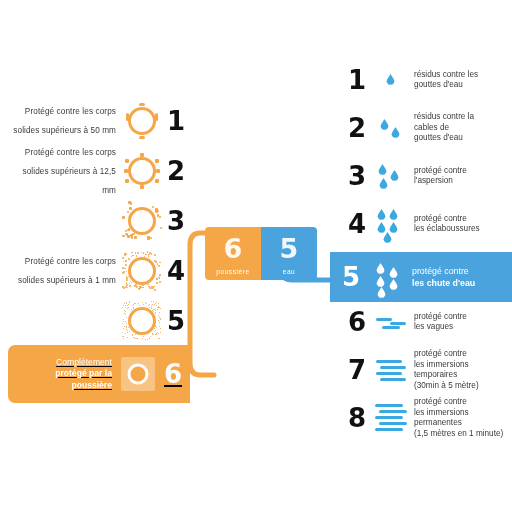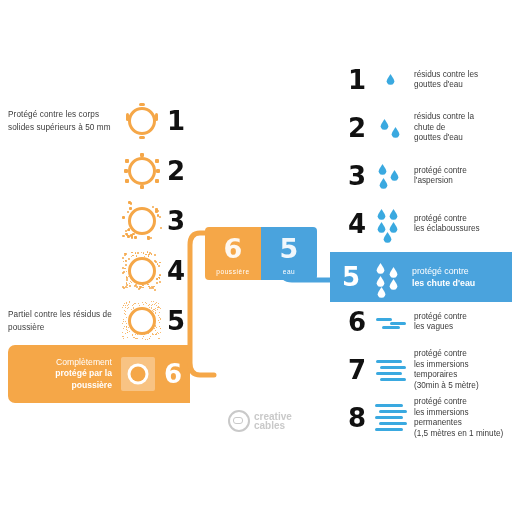--- a/index.html
+++ b/index.html
@@ -7,21 +7,21 @@
     width:512px;height:512px;background:#ffffff;
     font-family:"Liberation Sans", sans-serif;
     overflow:hidden;position:relative;
   }
   .stage{position:absolute;inset:0;}
 
   
   .left-col{position:absolute;left:0;top:96px;width:190px;}
   .lrow{position:relative;height:50px;display:flex;align-items:center;justify-content:flex-end;}
   .ltext{
-    font-size:8.2px;line-height:13px;color:#3b3b3b;text-align:left;
+    font-size:8.2px;line-height:19px;color:#3b3b3b;text-align:right;
     width:108px;padding-right:6px;letter-spacing:.1px;
   }
   .licon{width:40px;height:40px;position:relative;flex:0 0 40px;}
   .lnum{
     width:28px;text-align:center;font-size:26px;font-weight:bold;color:#111;
     font-family:"DejaVu Sans", sans-serif;line-height:1;
   }
 
   
   .ring{
@@ -29,21 +29,21 @@
     border-radius:50%;border:3px solid #f5a748;background:transparent;
   }
   .r1{width:22px;height:22px;}
   .dust{position:absolute;inset:0;}
   .dust i{position:absolute;background:#f5a748;display:block;border-radius:1px;}
 
   
   .dust-highlight{
     position:absolute;left:8px;top:345px;width:182px;height:58px;
     background:#f5a748;border-radius:7px 0 0 7px;
-    display:flex;align-items:center;
+    display:flex;align-items:center;text-decoration:underline;
   }
   .dh-text{
     width:104px;text-align:right;color:#ffffff;font-size:8.6px;line-height:11.5px;
     padding-right:6px;
   }
   .dh-text b{font-weight:bold;}
   .dh-icon{width:40px;height:40px;position:relative;flex:0 0 40px;}
   .dh-icon .solid{
     position:absolute;left:50%;top:50%;transform:translate(-50%,-50%);
     width:34px;height:34px;background:#f8c383;border-radius:2px;
@@ -133,20 +133,21 @@
           <i style="left:4px;top:12px;width:3px;height:8px;border-radius:2px;"></i>
           <i style="left:33px;top:12px;width:3px;height:8px;border-radius:2px;"></i>
           <i style="left:17px;top:2px;width:6px;height:3px;border-radius:2px;"></i>
           <i style="left:17px;top:35px;width:6px;height:3px;border-radius:2px;"></i>
         </div>
       </div>
       <div class="lnum">1</div>
     </div>
 
     <div class="lrow">
+      <div class="ltext">Protégé contre les corps solides supérieurs à 12,5 mm</div>
       <div class="licon">
         <div class="ring r1"></div>
         <div class="dust">
           <i style="left:3px;top:8px;width:4px;height:4px;"></i>
           <i style="left:3px;top:28px;width:4px;height:4px;"></i>
           <i style="left:33px;top:8px;width:4px;height:4px;"></i>
           <i style="left:33px;top:28px;width:4px;height:4px;"></i>
           <i style="left:18px;top:2px;width:4px;height:4px;"></i>
           <i style="left:18px;top:34px;width:4px;height:4px;"></i>
           <i style="left:2px;top:18px;width:4px;height:4px;"></i>
@@ -186,20 +187,21 @@
             <i style="left: 5.8px; top: 27.1px; width: 2.6px; height: 2.6px;"></i>
             <i style="left: 27.7px; top: 35.5px; width: 2.6px; height: 2.6px;"></i>
             <i style="left: 3px; top: 31.6px; width: 2.6px; height: 2.6px;"></i>
             <i style="left: 33.4px; top: 7.3px; width: 2.6px; height: 2.6px;"></i>
           </div>
       </div>
       <div class="lnum">3</div>
     </div>
 
     <div class="lrow">
+      <div class="ltext">Protégé contre les corps solides supérieurs à 1 mm</div>
       <div class="licon">
         <div class="ring r1"></div>
         <div class="dust" id="d4">
             <i style="left: 26.3px; top: 34.5px; width: 1.7px; height: 1.7px;"></i>
             <i style="left: 4.1px; top: 28.4px; width: 1.7px; height: 1.7px;"></i>
             <i style="left: 32.1px; top: 2.9px; width: 1.7px; height: 1.7px;"></i>
             <i style="left: 27.4px; top: 36px; width: 1.7px; height: 1.7px;"></i>
             <i style="left: 20.7px; top: 0.9px; width: 1.7px; height: 1.7px;"></i>
             <i style="left: 20px; top: 33.8px; width: 1.7px; height: 1.7px;"></i>
             <i style="left: 28.6px; top: 2.3px; width: 1.7px; height: 1.7px;"></i>
@@ -269,21 +271,20 @@
             <i style="left: 24.9px; top: 32.6px; width: 1.7px; height: 1.7px;"></i>
             <i style="left: 4.6px; top: 35.8px; width: 1.7px; height: 1.7px;"></i>
             <i style="left: 1.3px; top: 36px; width: 1.7px; height: 1.7px;"></i>
             <i style="left: 4.4px; top: 26.1px; width: 1.7px; height: 1.7px;"></i>
           </div>
       </div>
       <div class="lnum">4</div>
     </div>
 
     <div class="lrow">
-      <div class="ltext">Partiel contre les résidus de poussière</div>
       <div class="licon">
         <div class="ring r1"></div>
         <div class="dust" id="d5">
             <i style="left: 3.6px; top: 0.8px; width: 1.1px; height: 1.1px;"></i>
             <i style="left: 35.1px; top: 31.2px; width: 1.1px; height: 1.1px;"></i>
             <i style="left: 35.5px; top: 36.9px; width: 1.1px; height: 1.1px;"></i>
             <i style="left: 32.1px; top: 27px; width: 1.1px; height: 1.1px;"></i>
             <i style="left: 2.8px; top: 4.1px; width: 1.1px; height: 1.1px;"></i>
             <i style="left: 32.9px; top: 33px; width: 1.1px; height: 1.1px;"></i>
             <i style="left: 11.6px; top: 36px; width: 1.1px; height: 1.1px;"></i>
@@ -461,21 +462,21 @@
     </div>
 
     <div class="rrow">
       <div class="rnum">2</div>
       <div class="ricon">
         <span class="drop" style="left:6px;top:11px;"></span>
         <span class="drop" style="left:17px;top:19px;"></span>
       </div>
       <div class="rtext">
         <span>résidus contre la</span><br>
-        <span>chute de</span><br>
+        <span>cables de</span><br>
         <span>gouttes d'eau</span>
       </div>
     </div>
 
     <div class="rrow">
       <div class="rnum">3</div>
       <div class="ricon">
         <span class="drop" style="left:4px;top:8px;"></span>
         <span class="drop" style="left:16px;top:14px;"></span>
         <span class="drop" style="left:5px;top:22px;"></span>
@@ -558,21 +559,14 @@
       <span class="drop" style="left:4px;top:19px;"></span>
       <span class="drop" style="left:17px;top:22px;"></span>
       <span class="drop" style="left:5px;top:30px;"></span>
     </div>
     <div class="wh-text">
       <span>protégé contre</span><br>
       <b>les chute d'eau</b>
     </div>
   </div>
 
-  <div class="logo">
-    <div class="logo-mark"></div>
-    <div class="logo-text">
-      <span>creative</span><br>
-      <span>cables</span>
-    </div>
-  </div>
 
 </div>
 
 </body></html>

